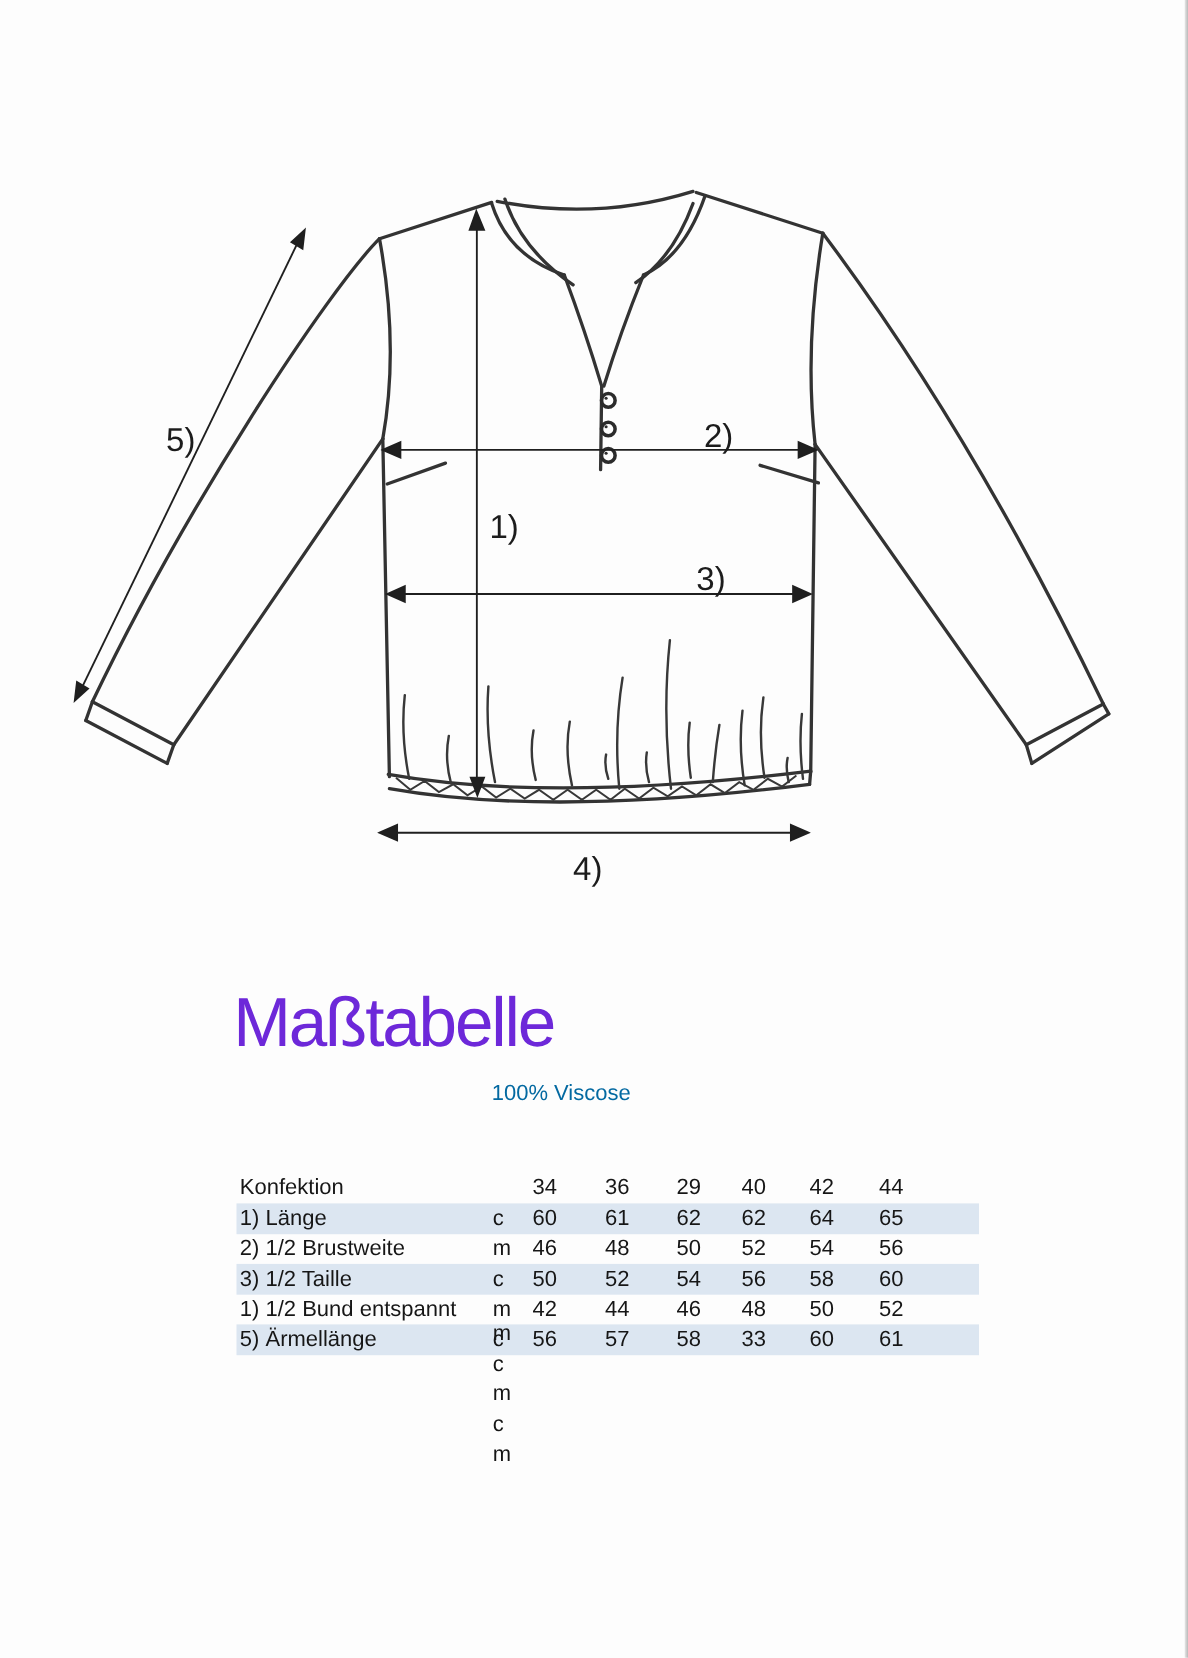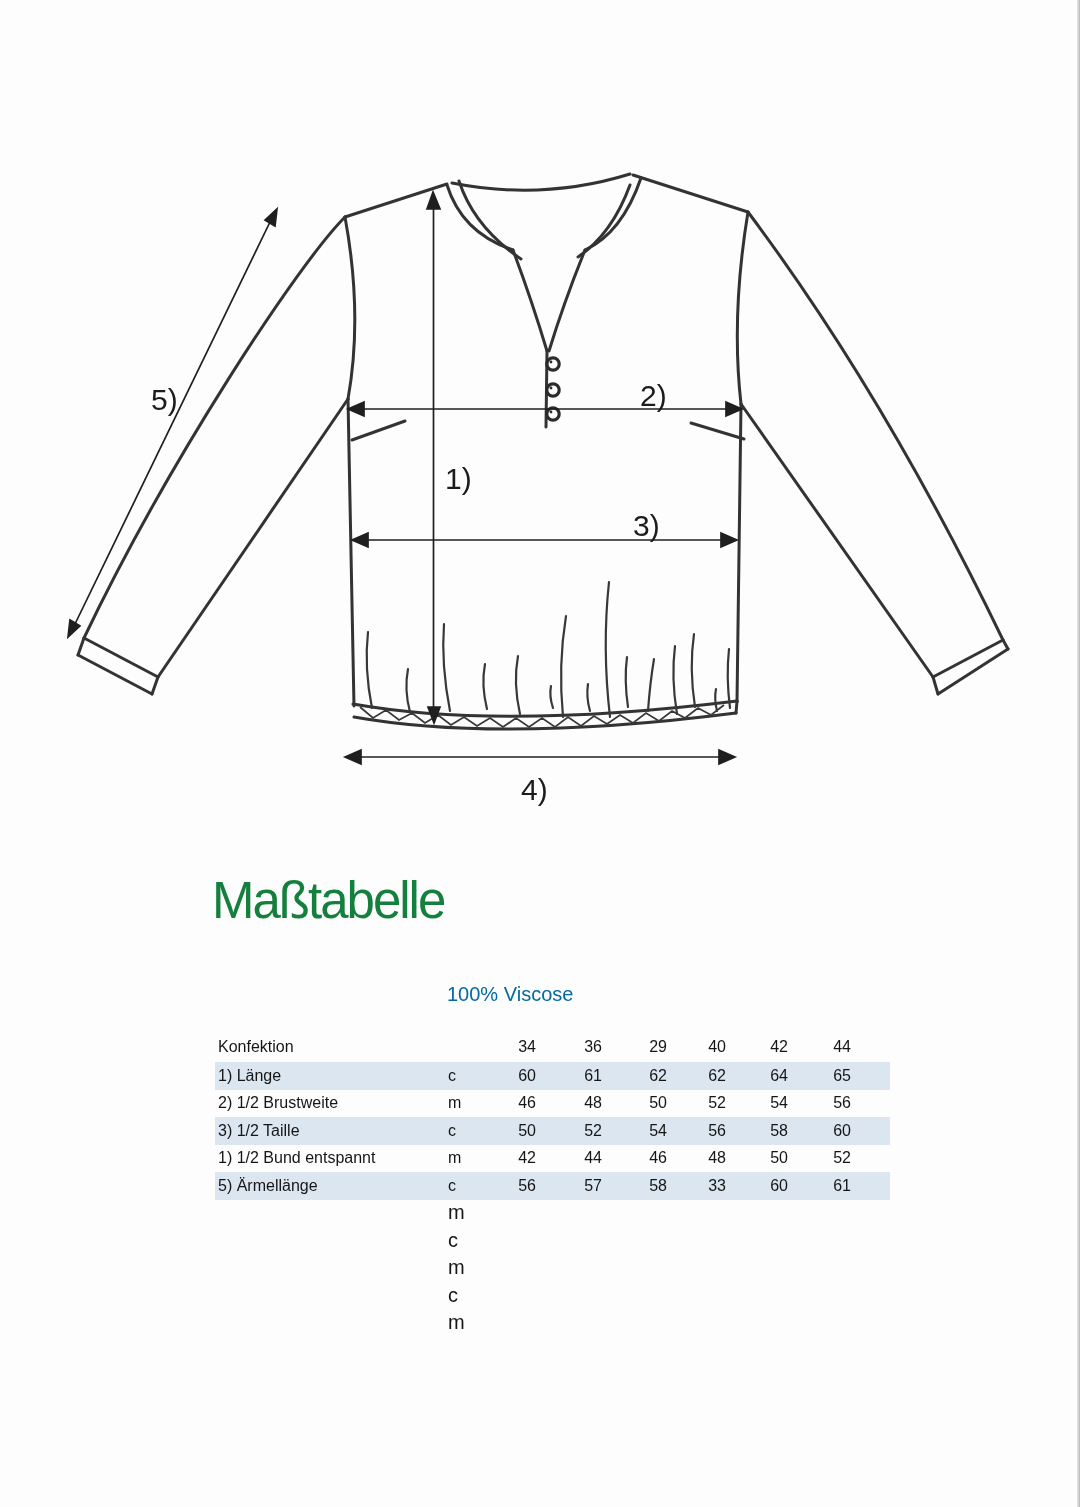--- a/index.html
+++ b/index.html
@@ -1,26 +1,26 @@
 <!DOCTYPE html>
 <html><head>
 <meta charset="utf-8">
 <style>
   html,body{margin:0;padding:0;}
   body{width:1080px;height:1507px;background:#fdfdfd;position:relative;overflow:hidden;
        font-family:"Liberation Sans",sans-serif;color:#1a1a1a;}
   #drawing{position:absolute;left:0;top:0;}
-  .title{position:absolute;left:212px;top:869px;font-size:51px;line-height:63px;
-         letter-spacing:-2px;color:#15803d;white-space:nowrap;}
+  .title{position:absolute;left:212px;top:899px;font-size:63px;line-height:63px;
+         letter-spacing:-2px;color:#6d28d9;white-space:nowrap;}
   .subtitle{position:absolute;left:447px;top:983px;font-size:20px;line-height:22px;color:#0369a1;}
   .trow{position:absolute;left:215px;width:643px;height:28px;
-        font-size:16px;line-height:28px;color:#161616;white-space:nowrap;}
+        font-size:20px;line-height:28px;color:#161616;white-space:nowrap;margin-top:32px;}
   .trow .lbl{position:absolute;left:3px;}
   .trow .unit{position:absolute;left:233px;}
-  .trow .v{position:absolute;width:52px;text-align:right;}
+  .trow .v{position:absolute;width:52px;text-align:left;}
   .c0{left:269px}.c1{left:335px}.c2{left:400px}.c3{left:459px}.c4{left:521px}.c5{left:584px}
   .shade{background:#dce6f1;padding-left:32px;}
   .overflow-units{position:absolute;left:448px;top:1199px;font-size:20px;color:#161616;}
   .overflow-units div{height:27.5px;line-height:27.5px;}
   .scan-edge{position:absolute;right:0;top:0;width:3px;height:100%;
              background:linear-gradient(to right,#e7e7e7,#b9b9b9);}
   svg text{font-family:"Liberation Sans",sans-serif;font-size:30px;fill:#1c1c1c;}
 </style>
 </head>
 <body>

